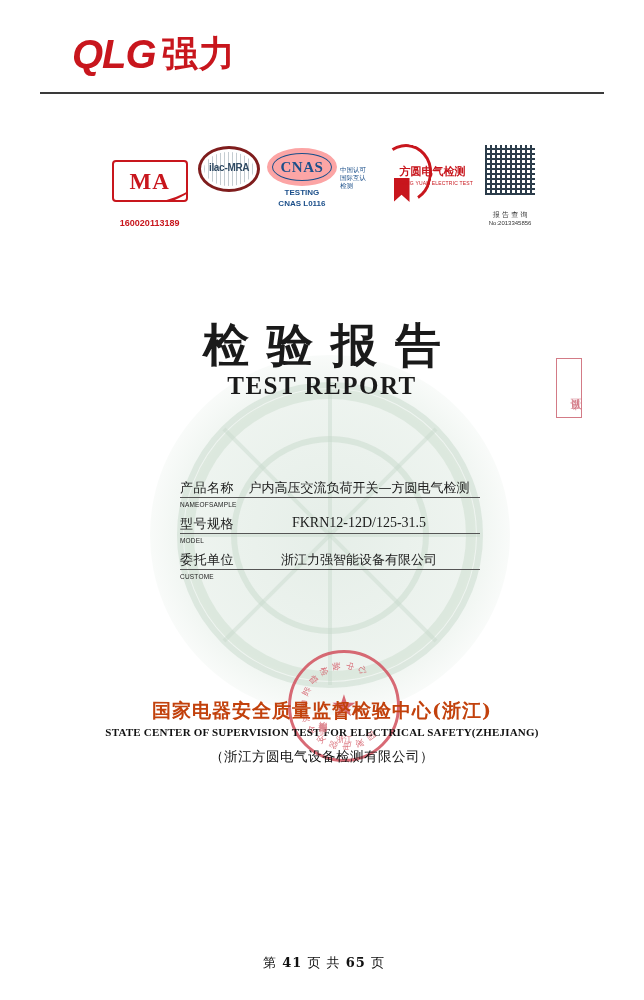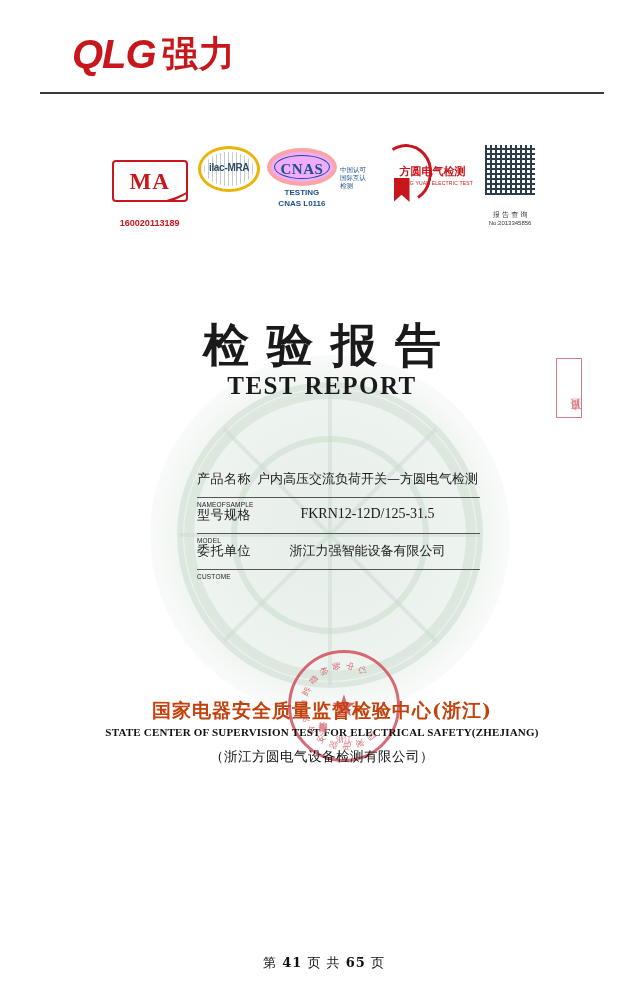--- a/index.html
+++ b/index.html
@@ -125,21 +125,21 @@
     margin-top: 3px;
     letter-spacing: 0px;
   }
 
   
   .mark-ilac { width: 74px; text-align: center; padding-top: 2px; }
   .ilac-circle {
     width: 62px; height: 46px;
     margin: 0 auto;
     border-radius: 50%;
-    border: 3px solid #eab308;
+    border: 3px solid #7f1d1d;
     position: relative;
     background: #fff;
   }
   .ilac-circle .hatch {
     position: absolute; inset: 3px;
     border-radius: 50%;
     background: repeating-linear-gradient(90deg, #aab6bd 0 1px, transparent 1px 4px);
     opacity: 0.7;
   }
   .ilac-label {
@@ -150,24 +150,24 @@
     font-weight: bold;
     color: #2f4a63;
     letter-spacing: -0.3px;
   }
 
   
   .mark-cnas { width: 108px; display: flex; align-items: center; gap: 3px; padding-top: 4px;}
   .cnas-badge { text-align: center; }
   .cnas-oval {
     width: 70px; height: 38px;
-    border: 4px solid #fca5a5;
+    border: 2px solid #fca5a5;
     border-radius: 50%;
     position: relative;
-    background: #f0abfc;
+    background: #fca5a5;
   }
   .cnas-oval .inner {
     position: absolute; inset: 3px;
     border-radius: 50%;
     border: 1px solid #1b4f8a;
   }
   .cnas-word {
     position: absolute; left: 0; right: 0; top: 9px;
     font-family: "Liberation Serif", serif;
     font-weight: bold;
@@ -302,22 +302,21 @@
     position: absolute;
     left: 180px;
     top: 462px;
     width: 300px;
   }
   .field-row {
     position: relative;
     height: 36px;
     border-bottom: 1px solid #555;
     display: flex;
-    align-items: center;
-    margin-left: 17px;
+    align-items: flex-end;
   }
   .field-label {
     font-family: "DejaVu Serif", serif;
     font-size: 13px;
     color: #1a1a1a;
     white-space: nowrap;
     line-height: 1;
     padding-bottom: 3px;
     letter-spacing: 0.5px;
   }

